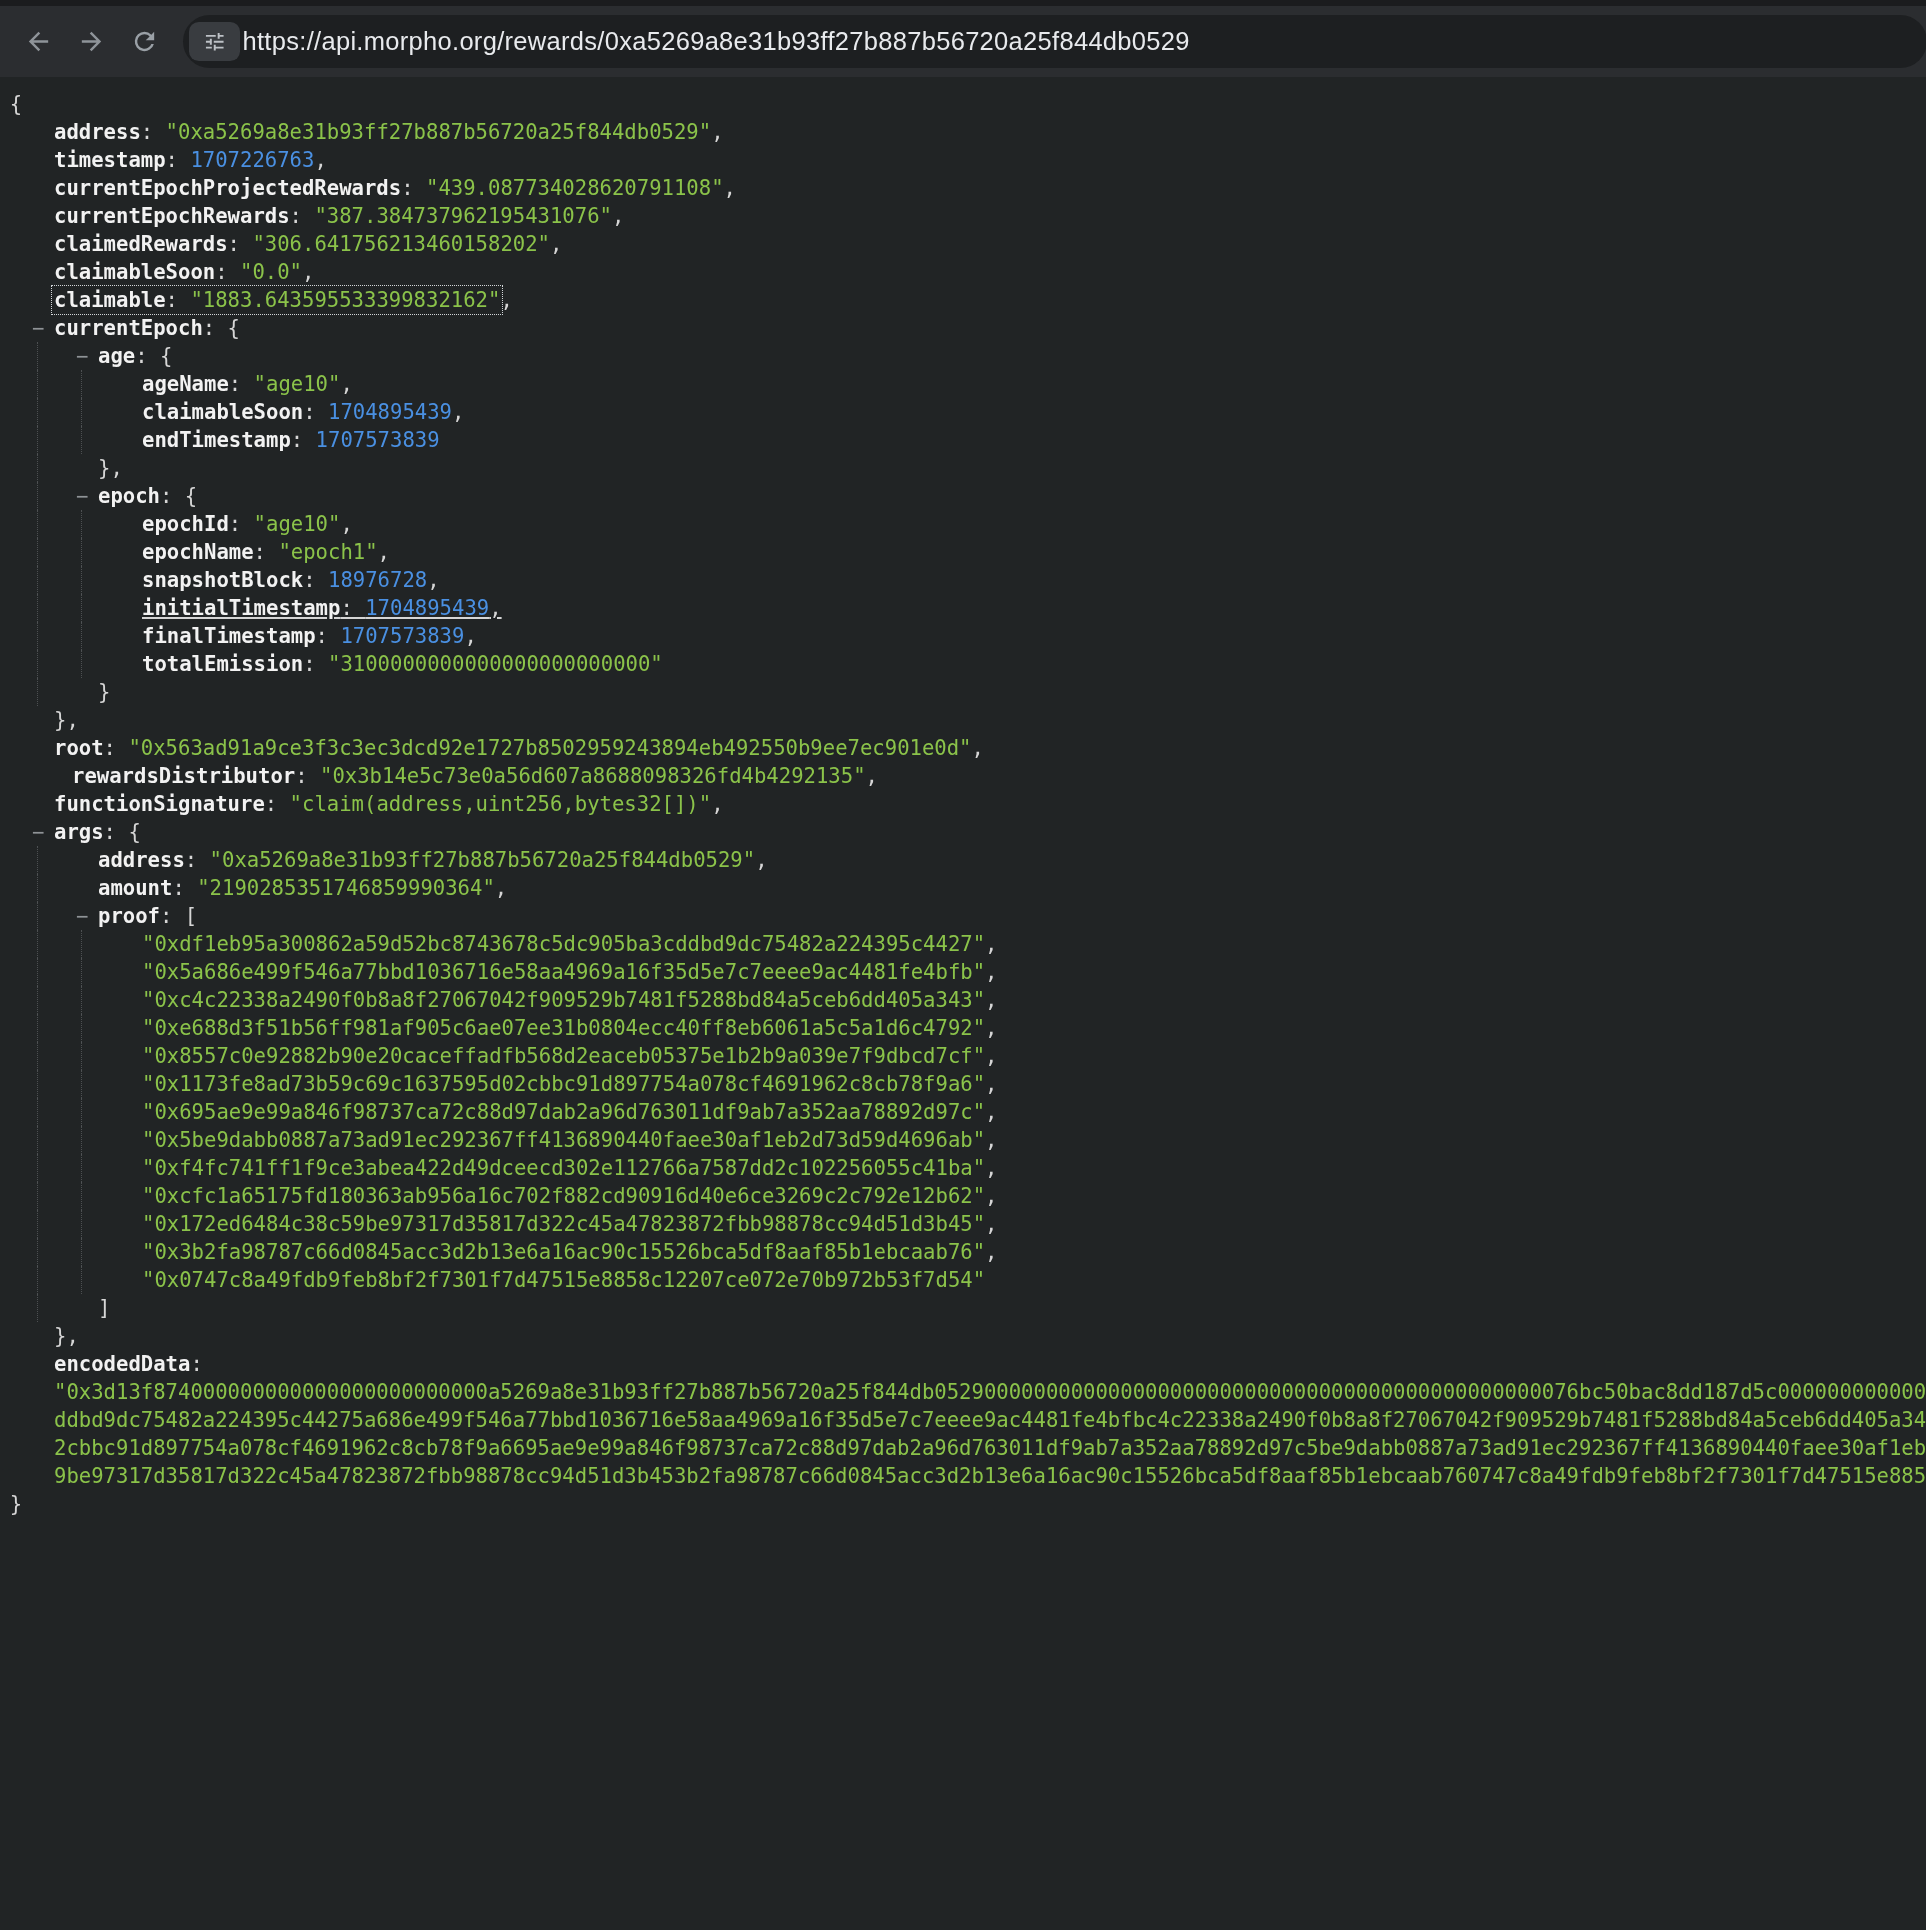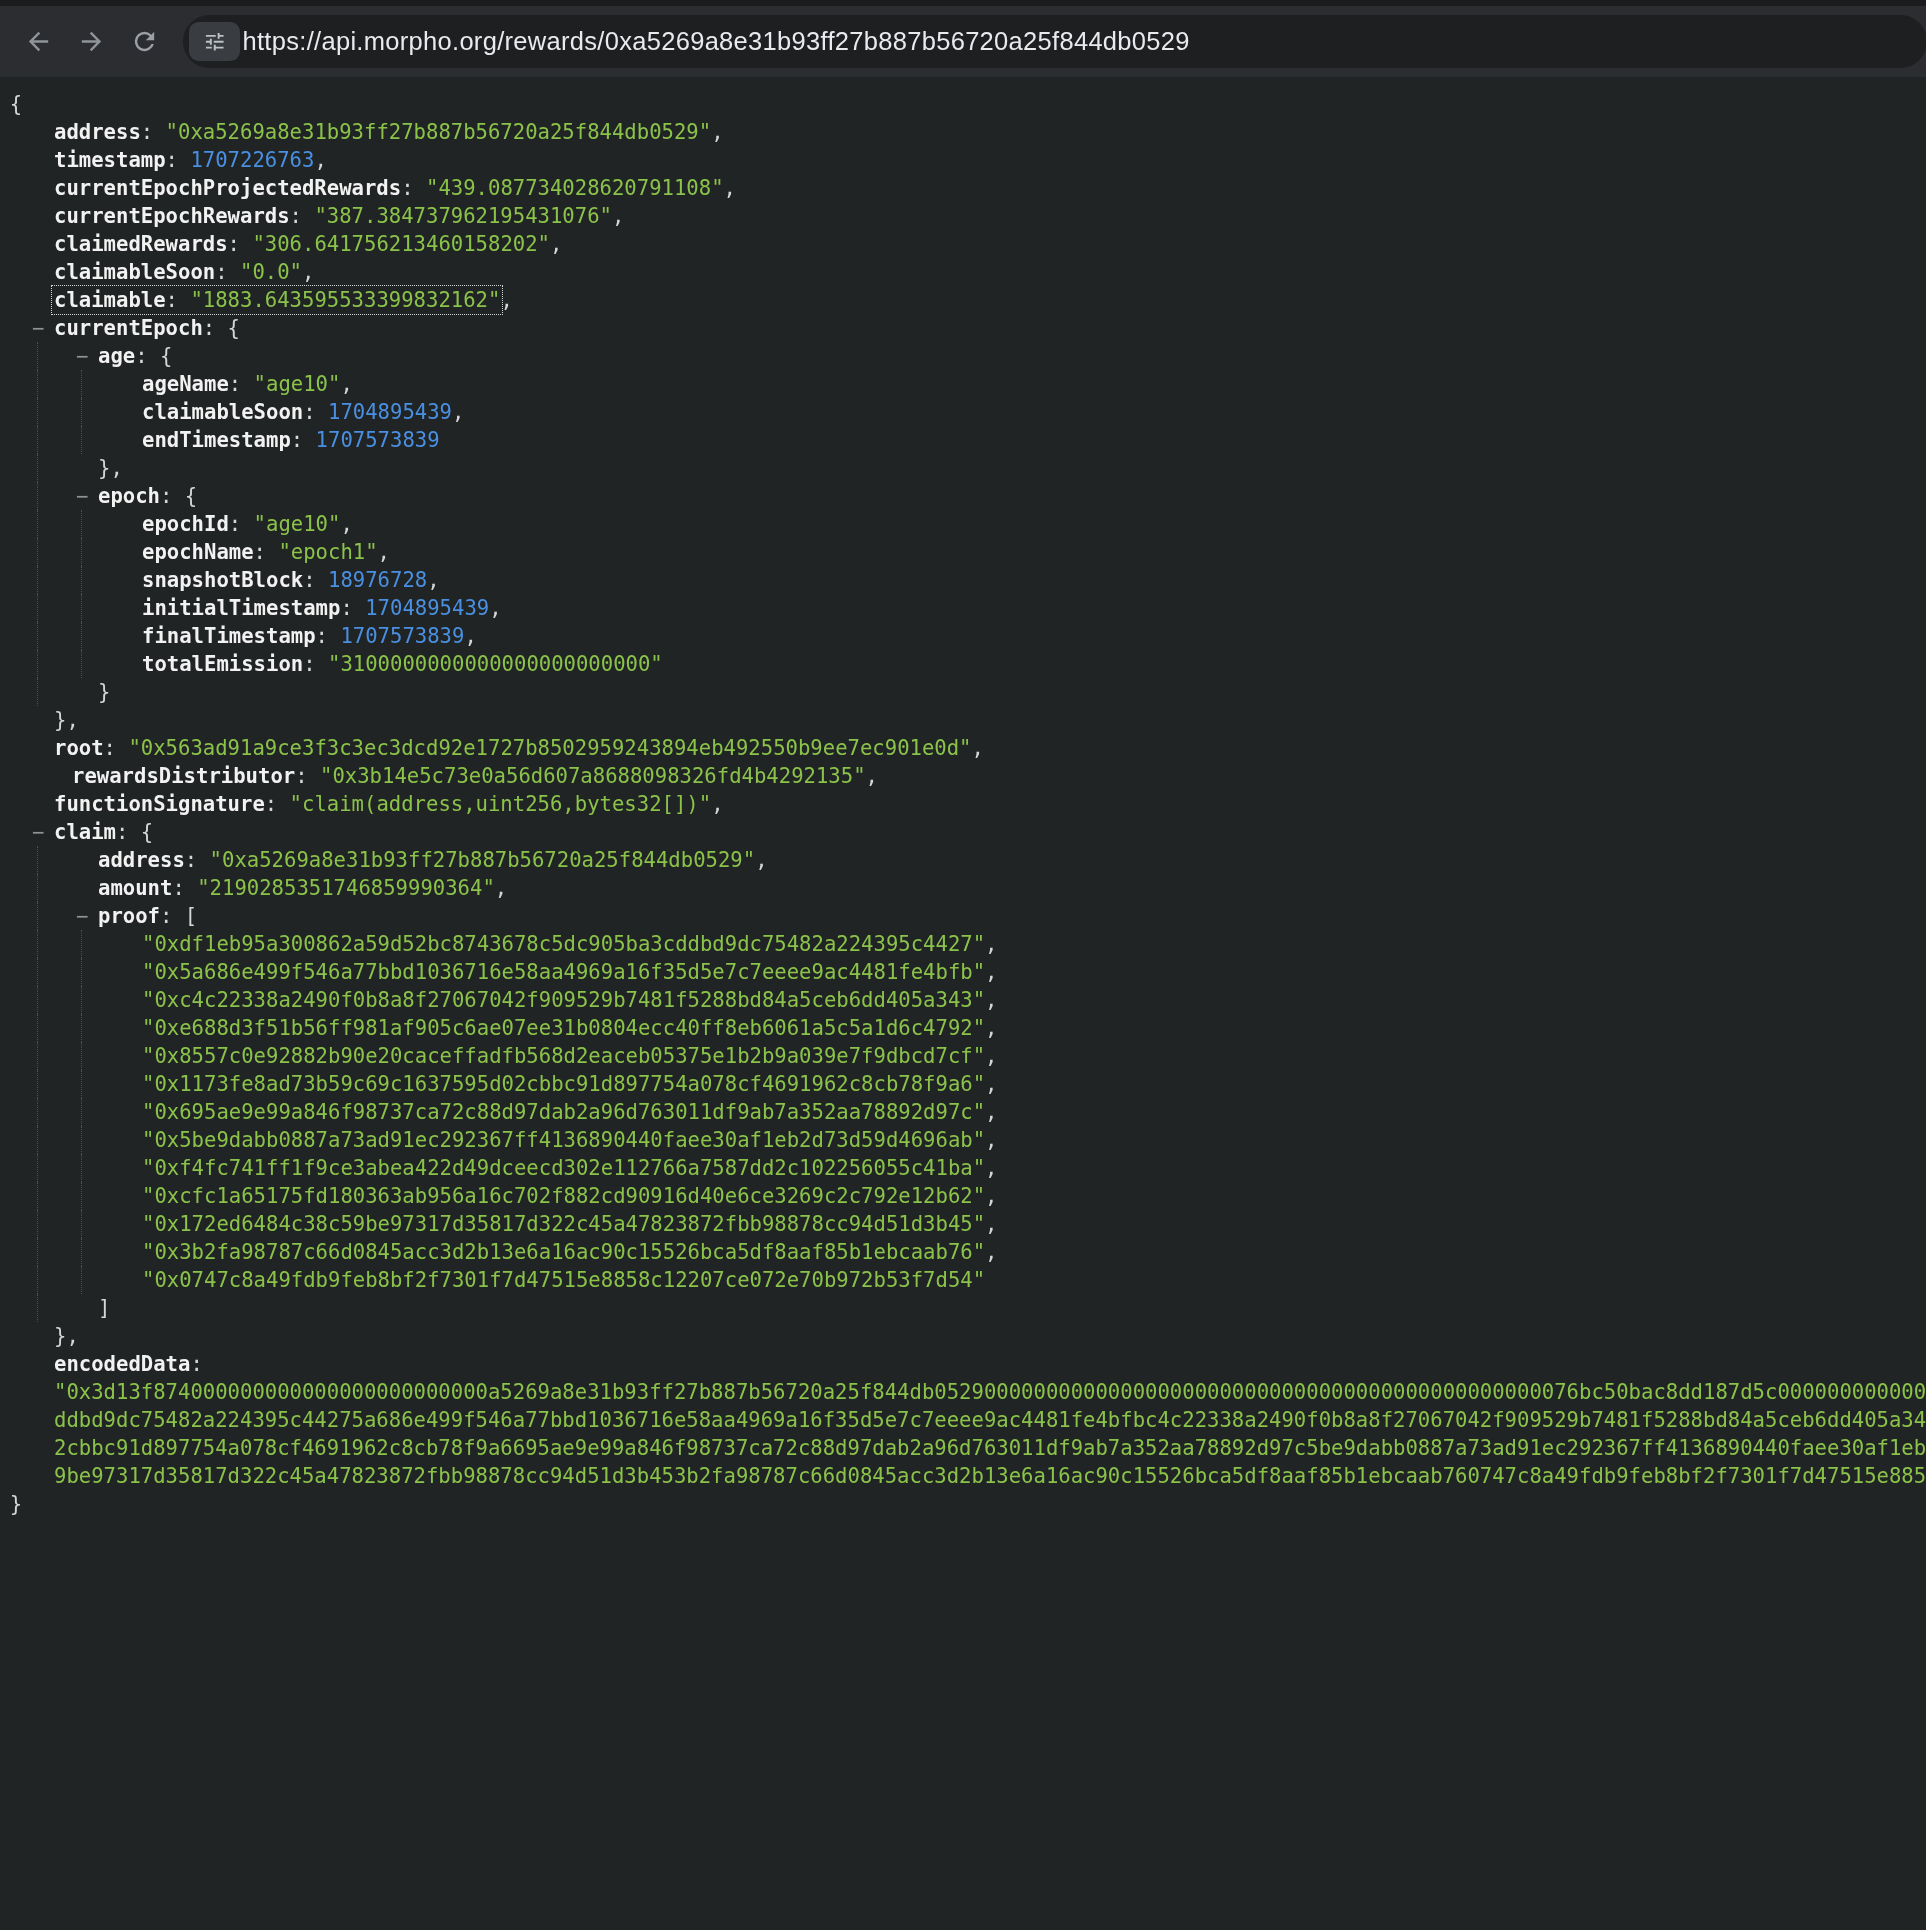--- a/index.html
+++ b/index.html
@@ -74,29 +74,29 @@
       <div class="line" style="padding-left: 54px;"><span class="marker" style="left: 32px;">−</span><span class="tk-k">currentEpoch</span><span class="tk-p">: {</span></div>
       <div class="line" style="padding-left: 98px;"><span class="guide" style="left: 37px;"></span><span class="marker" style="left: 76px;">−</span><span class="tk-k">age</span><span class="tk-p">: {</span></div>
       <div class="line" style="padding-left: 142px;"><span class="guide" style="left: 37px;"></span><span class="guide" style="left: 81px;"></span><span class="tk-k">ageName</span><span class="tk-p">: </span><span class="tk-s">"age10"</span><span class="tk-p">,</span></div>
       <div class="line" style="padding-left: 142px;"><span class="guide" style="left: 37px;"></span><span class="guide" style="left: 81px;"></span><span class="tk-k">claimableSoon</span><span class="tk-p">: </span><span class="tk-n">1704895439</span><span class="tk-p">,</span></div>
       <div class="line" style="padding-left: 142px;"><span class="guide" style="left: 37px;"></span><span class="guide" style="left: 81px;"></span><span class="tk-k">endTimestamp</span><span class="tk-p">: </span><span class="tk-n">1707573839</span></div>
       <div class="line" style="padding-left: 98px;"><span class="guide" style="left: 37px;"></span><span class="tk-p">},</span></div>
       <div class="line" style="padding-left: 98px;"><span class="guide" style="left: 37px;"></span><span class="marker" style="left: 76px;">−</span><span class="tk-k">epoch</span><span class="tk-p">: {</span></div>
       <div class="line" style="padding-left: 142px;"><span class="guide" style="left: 37px;"></span><span class="guide" style="left: 81px;"></span><span class="tk-k">epochId</span><span class="tk-p">: </span><span class="tk-s">"age10"</span><span class="tk-p">,</span></div>
       <div class="line" style="padding-left: 142px;"><span class="guide" style="left: 37px;"></span><span class="guide" style="left: 81px;"></span><span class="tk-k">epochName</span><span class="tk-p">: </span><span class="tk-s">"epoch1"</span><span class="tk-p">,</span></div>
       <div class="line" style="padding-left: 142px;"><span class="guide" style="left: 37px;"></span><span class="guide" style="left: 81px;"></span><span class="tk-k">snapshotBlock</span><span class="tk-p">: </span><span class="tk-n">18976728</span><span class="tk-p">,</span></div>
-      <div class="line" style="padding-left: 142px;"><span class="guide" style="left: 37px;"></span><span class="guide" style="left: 81px;"></span><span class="tk-k">initialTimestamp</span><span class="tk-p">: </span><span class="tk-n">1704895439</span><span class="tk-p">,</span></div>
+      <div class="line" style="padding-left: 142px; text-decoration: underline;"><span class="guide" style="left: 37px;"></span><span class="guide" style="left: 81px;"></span><span class="tk-k">initialTimestamp</span><span class="tk-p">: </span><span class="tk-n">1704895439</span><span class="tk-p">,</span></div>
       <div class="line" style="padding-left: 142px;"><span class="guide" style="left: 37px;"></span><span class="guide" style="left: 81px;"></span><span class="tk-k">finalTimestamp</span><span class="tk-p">: </span><span class="tk-n">1707573839</span><span class="tk-p">,</span></div>
       <div class="line" style="padding-left: 142px;"><span class="guide" style="left: 37px;"></span><span class="guide" style="left: 81px;"></span><span class="tk-k">totalEmission</span><span class="tk-p">: </span><span class="tk-s">"3100000000000000000000000"</span></div>
       <div class="line" style="padding-left: 98px;"><span class="guide" style="left: 37px;"></span><span class="tk-p">}</span></div>
       <div class="line" style="padding-left: 54px;"><span class="tk-p">},</span></div>
       <div class="line" style="padding-left: 54px;"><span class="tk-k">root</span><span class="tk-p">: </span><span class="tk-s">"0x563ad91a9ce3f3c3ec3dcd92e1727b8502959243894eb492550b9ee7ec901e0d"</span><span class="tk-p">,</span></div>
       <div class="line" style="padding-left: 72px;"><span class="tk-k">rewardsDistributor</span><span class="tk-p">: </span><span class="tk-s">"0x3b14e5c73e0a56d607a8688098326fd4b4292135"</span><span class="tk-p">,</span></div>
       <div class="line" style="padding-left: 54px;"><span class="tk-k">functionSignature</span><span class="tk-p">: </span><span class="tk-s">"claim(address,uint256,bytes32[])"</span><span class="tk-p">,</span></div>
-      <div class="line" style="padding-left: 54px;"><span class="marker" style="left: 32px;">−</span><span class="tk-k">claim</span><span class="tk-p">: {</span></div>
+      <div class="line" style="padding-left: 54px;"><span class="marker" style="left: 32px;">−</span><span class="tk-k">args</span><span class="tk-p">: {</span></div>
       <div class="line" style="padding-left: 98px;"><span class="guide" style="left: 37px;"></span><span class="tk-k">address</span><span class="tk-p">: </span><span class="tk-s">"0xa5269a8e31b93ff27b887b56720a25f844db0529"</span><span class="tk-p">,</span></div>
       <div class="line" style="padding-left: 98px;"><span class="guide" style="left: 37px;"></span><span class="tk-k">amount</span><span class="tk-p">: </span><span class="tk-s">"2190285351746859990364"</span><span class="tk-p">,</span></div>
       <div class="line" style="padding-left: 98px;"><span class="guide" style="left: 37px;"></span><span class="marker" style="left: 76px;">−</span><span class="tk-k">proof</span><span class="tk-p">: [</span></div>
       <div class="line" style="padding-left: 142px;"><span class="guide" style="left: 37px;"></span><span class="guide" style="left: 81px;"></span><span class="tk-s">"0xdf1eb95a300862a59d52bc8743678c5dc905ba3cddbd9dc75482a224395c4427"</span><span class="tk-p">,</span></div>
       <div class="line" style="padding-left: 142px;"><span class="guide" style="left: 37px;"></span><span class="guide" style="left: 81px;"></span><span class="tk-s">"0x5a686e499f546a77bbd1036716e58aa4969a16f35d5e7c7eeee9ac4481fe4bfb"</span><span class="tk-p">,</span></div>
       <div class="line" style="padding-left: 142px;"><span class="guide" style="left: 37px;"></span><span class="guide" style="left: 81px;"></span><span class="tk-s">"0xc4c22338a2490f0b8a8f27067042f909529b7481f5288bd84a5ceb6dd405a343"</span><span class="tk-p">,</span></div>
       <div class="line" style="padding-left: 142px;"><span class="guide" style="left: 37px;"></span><span class="guide" style="left: 81px;"></span><span class="tk-s">"0xe688d3f51b56ff981af905c6ae07ee31b0804ecc40ff8eb6061a5c5a1d6c4792"</span><span class="tk-p">,</span></div>
       <div class="line" style="padding-left: 142px;"><span class="guide" style="left: 37px;"></span><span class="guide" style="left: 81px;"></span><span class="tk-s">"0x8557c0e92882b90e20caceffadfb568d2eaceb05375e1b2b9a039e7f9dbcd7cf"</span><span class="tk-p">,</span></div>
       <div class="line" style="padding-left: 142px;"><span class="guide" style="left: 37px;"></span><span class="guide" style="left: 81px;"></span><span class="tk-s">"0x1173fe8ad73b59c69c1637595d02cbbc91d897754a078cf4691962c8cb78f9a6"</span><span class="tk-p">,</span></div>
       <div class="line" style="padding-left: 142px;"><span class="guide" style="left: 37px;"></span><span class="guide" style="left: 81px;"></span><span class="tk-s">"0x695ae9e99a846f98737ca72c88d97dab2a96d763011df9ab7a352aa78892d97c"</span><span class="tk-p">,</span></div>

